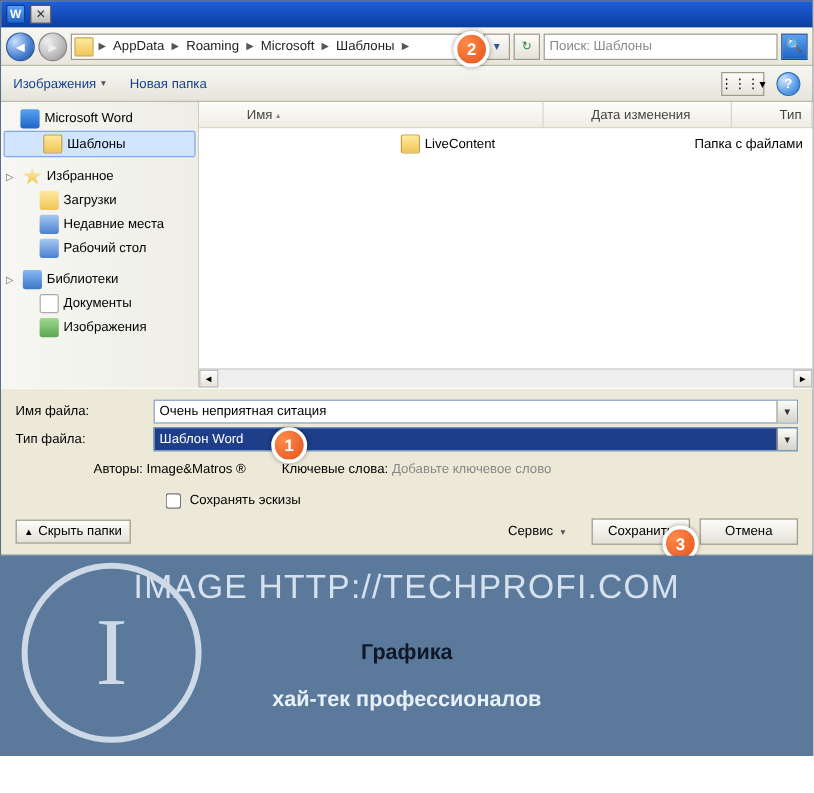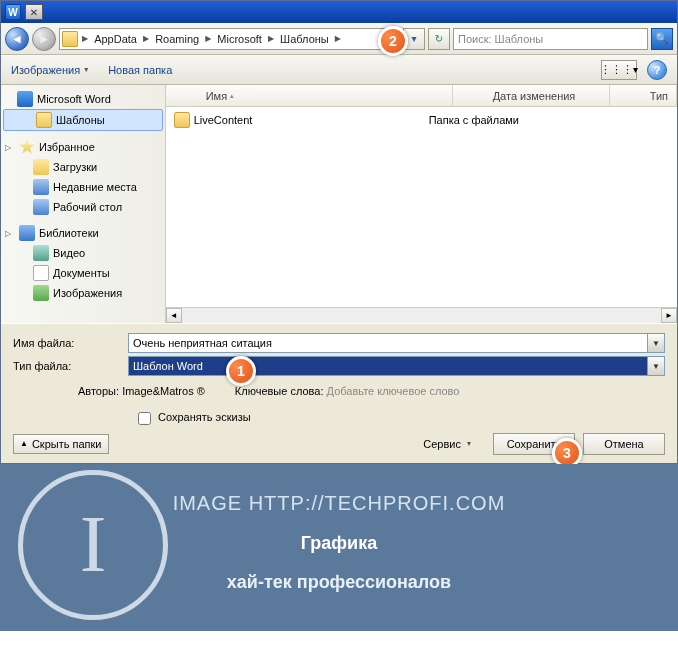--- a/index.html
+++ b/index.html
@@ -47,21 +47,21 @@
   .ico-img { background:linear-gradient(#a0d890,#5aa850);}
   .ico-vid { background:linear-gradient(#b0e0d0,#50a090);}
   .ico-dl { background:linear-gradient(#ffe9a0,#f0c557);}
   
   .filelist { flex:1; display:flex; flex-direction:column; position:relative;}
   .fl-header { height:22px; background:linear-gradient(#fdfdfb,#eeece3); display:flex; border-bottom:1px solid #d0cdba;}
   .fl-col { padding:3px 8px; border-right:1px solid #d8d5c6; color:#444; display:flex; align-items:center; gap:3px;margin-left:32px;}
   .fl-col .sort{ font-size:7px; color:#888;}
   .fl-rows { flex:1; background:#fff;}
   .fl-row { display:flex; padding:5px 0;}
-  .fl-cell { padding: 0 8px; display:flex; align-items:center; gap:4px;}
+  .fl-cell { padding: 0 8px; display:flex; align-items:center; gap:4px;justify-content:flex-end;}
   .fl-scroll-h { height:16px; background:#eee; border-top:1px solid #ccc; display:flex;}
   .fl-scroll-h .arrow{ width:16px; background:linear-gradient(#fcfcfa,#e4e2d8); border:1px solid #bbb; display:inline-flex;align-items:center;justify-content:center;font-size:8px;}
   
   .bottom { background:#ece9d8; border-top:1px solid #fff; padding:6px 12px 8px 12px;}
   .form-row { display:flex; align-items:center; margin:3px 0;}
   .form-label { width:115px; text-align:left; padding-right:8px;}
   .combo { flex:1; height:20px; background:#fff; border:1px solid #7b9ebd; display:flex; align-items:center; position:relative; padding:0 4px;}
   .combo.highlight { background:#1e3e8a; color:#fff;}
   .combo .dd { position:absolute; right:0; top:0; width:17px; height:100%; background:linear-gradient(#fcfcfa,#d4d2c8); border-left:1px solid #9e9a87; display:inline-flex;align-items:center;justify-content:center; font-size:8px; color:#333;}
   .meta-row { display:flex; padding:6px 0 6px 65px; gap:30px;}
@@ -72,22 +72,22 @@
   .hide-folders { background:linear-gradient(#fcfcfa,#e4e2d8); border:1px solid #9e9a87; padding:3px 6px; display:inline-flex; align-items:center; gap:4px;}
   .hide-folders .chev{ font-size:8px;}
   .spacer { flex:1;}
   .svc { display:inline-flex; align-items:center; gap:2px; margin-right:14px;}
   .svc::after{content:"▾"; font-size:8px; margin-left:4px; color:#555;}
   .win-btn { width:82px; height:22px; background:linear-gradient(#fcfcfa,#e4e2d8); border:1px solid #9e9a87; display:inline-flex; align-items:center; justify-content:center;}
   
   .marker { position:absolute; width:30px;height:30px; border-radius:50%; background:radial-gradient(circle at 30% 30%,#ff8a4a,#e2531a); border:3px solid #fff; box-shadow:0 0 4px rgba(0,0,0,0.4); color:#fff; font-weight:bold; font-size:14px; display:flex;align-items:center;justify-content:center;}
   
   .footer { width:678px; height:167px; background:#5b7a9b; position:relative; color:#d6e2ef; text-align:center; font-family: Georgia, serif;}
-  .footer .url { padding-top:28px; font-size:20px; letter-spacing:1px; text-transform:uppercase; font-variant:small-caps;}
-  .footer .sub1 { margin-top:18px; font-size:18px; font-weight:bold; color:#ffffff;}
+  .footer .url { padding-top:10px; font-size:28px; letter-spacing:1px; text-transform:uppercase; font-variant:small-caps;}
+  .footer .sub1 { margin-top:28px; font-size:18px; font-weight:bold; color:#0f172a;}
   .footer .sub2 { margin-top:18px; font-size:18px; font-weight:bold; color:#e8f0f8;}
   .footer .circle { position:absolute; left:18px; top:6px; width:150px;height:150px; border:5px solid #cdd9e6; border-radius:50%; display:flex; align-items:center; justify-content:center;}
   .footer .circle span { font-family: Georgia, serif; font-size:80px; color:#cdd9e6;}
   .wrapper{ position:relative;}
 </style>
 </head>
 <body>
 
 <div class="wrapper">
 <div class="dialog">
@@ -155,24 +155,20 @@
       </div>
       <div class="tree-item child">
         <span class="ico ico-desk"></span>
         <span>Рабочий стол</span>
       </div>
 
       <div class="tree-item section">
         <span class="tree-expander">▷</span>
         <span class="ico ico-lib"></span>
         <span>Библиотеки</span>
-      </div>
-      <div class="tree-item child">
-        <span class="ico ico-vid"></span>
-        <span>Видео</span>
       </div>
       <div class="tree-item child">
         <span class="ico ico-doc"></span>
         <span>Документы</span>
       </div>
       <div class="tree-item child">
         <span class="ico ico-img"></span>
         <span>Изображения</span>
       </div>
     </div>

